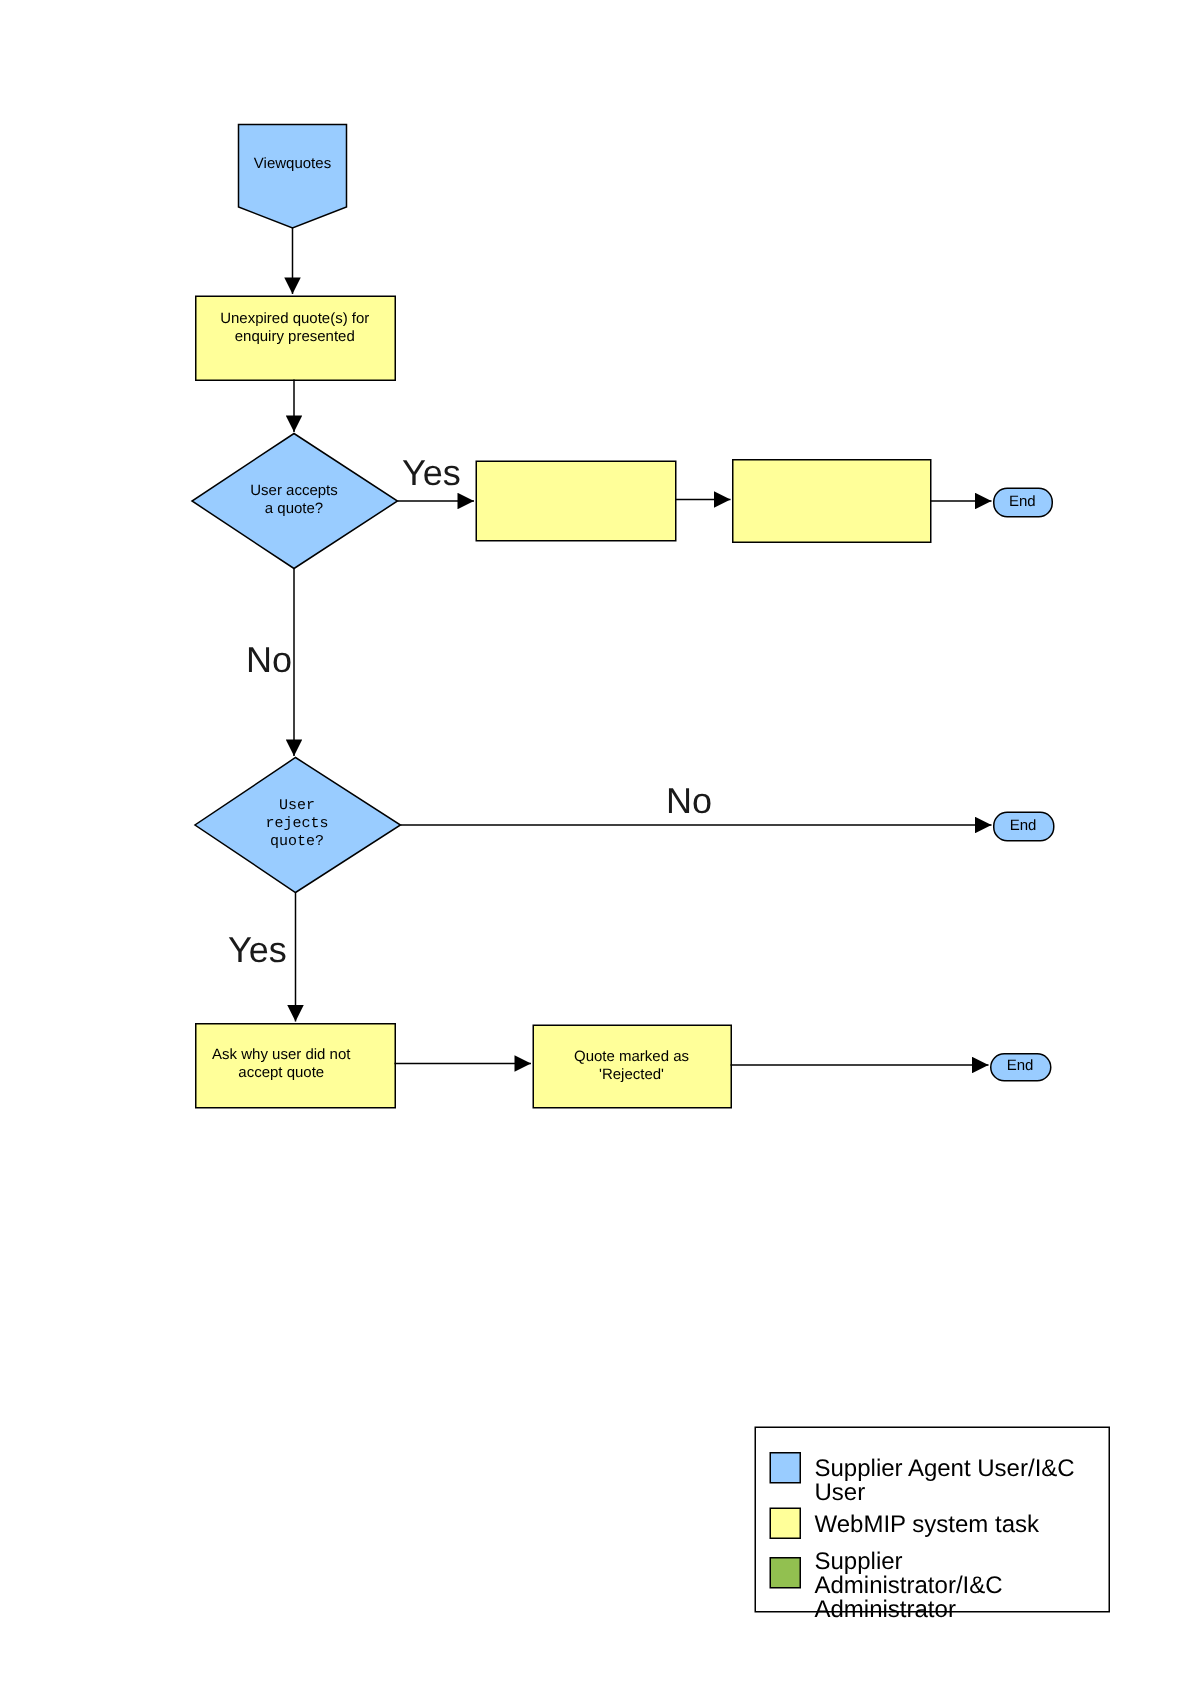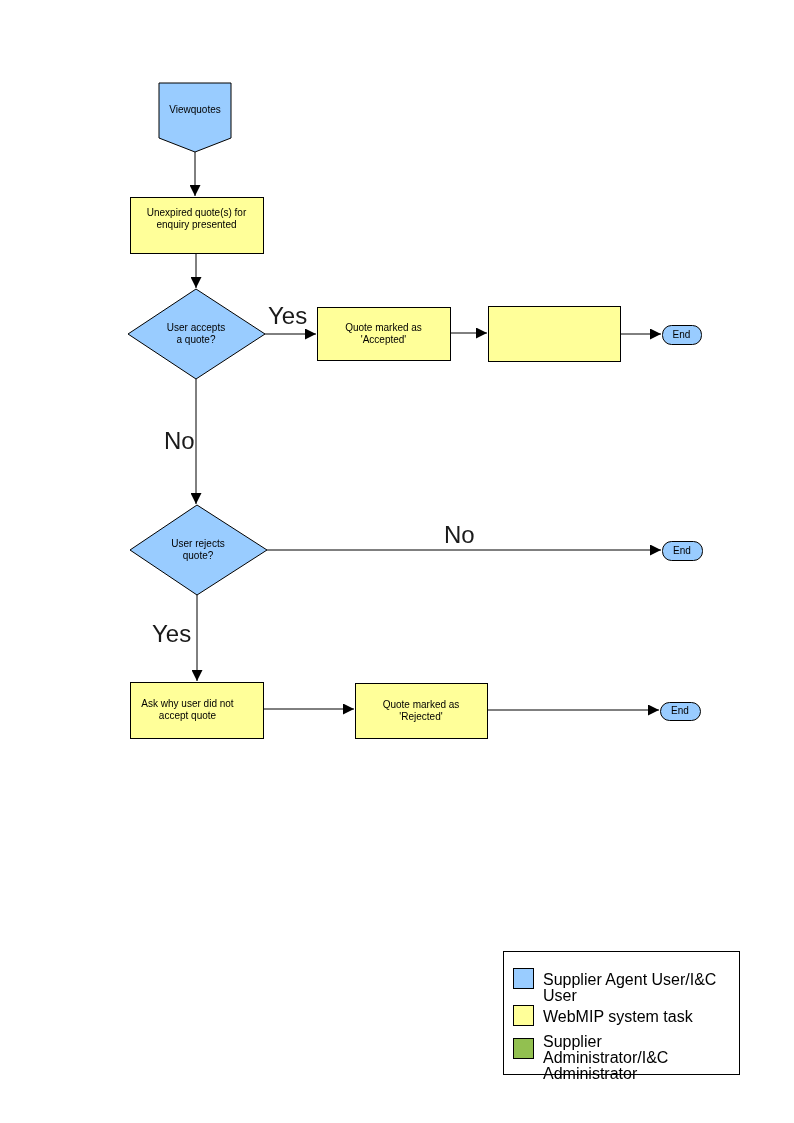--- a/index.html
+++ b/index.html
@@ -81,26 +81,25 @@
     <rect x="513.5" y="1005.5" width="20" height="20" stroke="#000000" stroke-width="1" fill="#FFFF99"></rect>
     <rect x="513.5" y="1038.5" width="20" height="20" stroke="#000000" stroke-width="1" fill="#92C050"></rect>
   </svg>
 
   <div class="node-label" style="left:159px; top:84px; width:72px; height:52px;">Viewquotes</div>
 
   <div class="node-label" style="left:131px; top:198px; width:131px; height:42px; padding:0 6px; box-sizing:border-box;">Unexpired quote(s) for enquiry presented</div>
 
   <div class="node-label" style="left:163px; top:290px; width:66px; height:88px;">User accepts a quote?</div>
 
-  <div class="node-label" style="left:318px; top:308px; width:131px; height:51px; padding:0 10px; box-sizing:border-box;">Quote  marked as 'Accepted'</div>
 
 
   <div class="node-label end-label" style="left:662px; top:325px; width:39px; height:19px;">End</div>
 
-  <div class="node-label" style="left:164px; top:506px; width:68px; height:88px;">User rejects quote?</div>
+  <div class="node-label" style="left:164px; top:506px; width:68px; height:88px;font-family:Liberation Mono, monospace;">User rejects quote?</div>
 
   <div class="node-label end-label" style="left:662px; top:541px; width:40px; height:19px;">End</div>
 
   <div class="node-label" style="left:131px; top:683px; width:113px; height:54px; padding:0 8px; box-sizing:border-box;">Ask why user did not accept quote</div>
 
   <div class="node-label" style="left:356px; top:684px; width:130px; height:53px; padding:0 10px; box-sizing:border-box;">Quote  marked as 'Rejected'</div>
 
   <div class="node-label end-label" style="left:660px; top:702px; width:40px; height:18px;">End</div>
 
   <div class="edge-label" style="left:268px; top:304px;">Yes</div>

